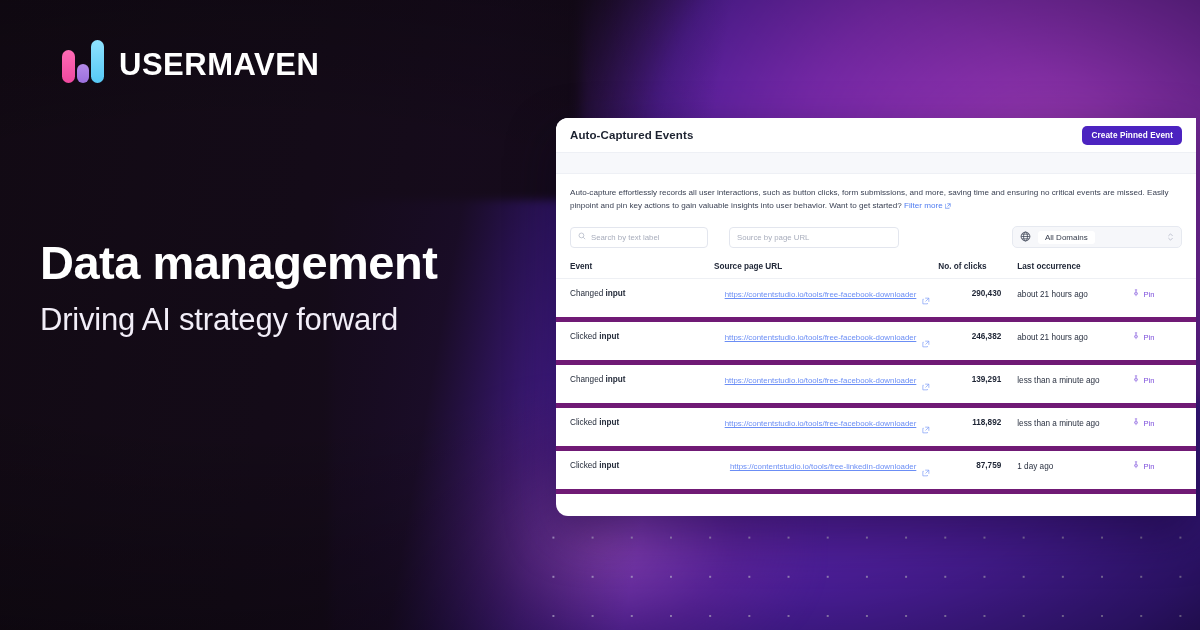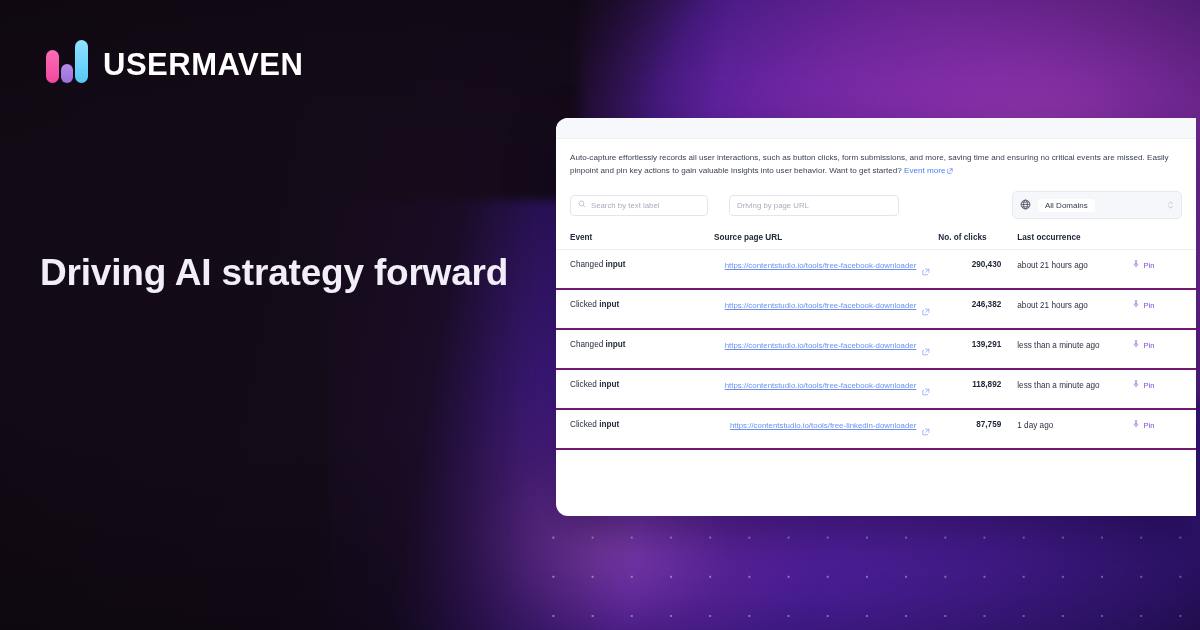--- a/index.html
+++ b/index.html
@@ -36,37 +36,37 @@
     background-image:radial-gradient(rgba(222,205,255,.78) 1.1px, transparent 1.2px);
     background-size:39.2px 39.2px;
     background-position:33px 13px;
   }
   .bg-vignette{
     position:absolute;inset:0;
     background:radial-gradient(ellipse at 22% 44%, rgba(0,0,0,0) 30%, rgba(0,0,0,.26) 72%, rgba(0,0,0,.5) 100%);
   }
 
   
-  .logo{position:absolute;left:46px;top:40px;display:flex;align-items:center;gap:13px;}
+  .logo{position:absolute;left:62px;top:40px;display:flex;align-items:center;gap:13px;}
   .logo-mark{position:relative;width:44px;height:48px;}
   .lb{position:absolute;bottom:5px;border-radius:7px;}
   .lb-pink{left:0;width:13px;height:33px;background:linear-gradient(180deg,#ff6bb5 0%,#f0489f 100%);}
   .lb-purple{left:15px;width:12px;height:19px;background:linear-gradient(180deg,#b48ae8 0%,#9b6fdd 100%);}
   .lb-cyan{left:29px;width:13px;height:43px;background:linear-gradient(180deg,#8fe3ff 0%,#56c8f5 100%);}
   .logo-word{
     font-size:31px;font-weight:bold;color:#fff;letter-spacing:.5px;line-height:1;
   }
 
   
   .hero{position:absolute;left:40px;top:238px;}
   .hero h1{
     font-size:47px;font-weight:bold;color:#ffffff;letter-spacing:-.5px;line-height:1.08;
   }
   .hero h2{
-    margin-top:14px;font-size:37px;font-weight:bold;color:#f2eef8;letter-spacing:-.2px;line-height:1.12;
+    margin-top:14px;font-size:31px;font-weight:normal;color:#f2eef8;letter-spacing:-.2px;line-height:1.12;
   }
 
   
   .card{
     position:absolute; left:556px; top:118px; width:640px; height:398px;
     background:#ffffff;
     border-radius:12px 0 0 12px;
     box-shadow:0 18px 50px rgba(10,2,30,.45);
     overflow:hidden;
     color:#1f2430;
@@ -89,40 +89,40 @@
   .ext{display:inline-block;width:6px;height:6px;vertical-align:-0.5px;margin-left:2px;}
 
   .filters{display:flex;align-items:center;padding:14px 14px 0 14px;gap:21px;}
   .inp{
     height:21px;border:1px solid #e3e6ee;border-radius:4px;background:#fff;
     display:flex;align-items:center;gap:5px;padding:0 7px;font-size:7.8px;color:#a8adbc;
   }
   .inp-search{width:138px;}
   .inp-url{width:170px;}
   .domain-sel{
-    margin-left:auto;width:170px;height:28px;border:1px solid #e6e9f0;border-radius:5px;
+    margin-left:auto;width:170px;height:22px;border:1px solid #e6e9f0;border-radius:5px;
     background:#f6f7fa;display:flex;align-items:center;gap:7px;padding:0 7px;
   }
   .domain-chip{
     background:#fff;border-radius:3px;padding:2px 7px;font-size:8px;color:#333a4a;
   }
   .spin{margin-left:auto;display:flex;flex-direction:column;gap:2px;color:#b4b9c8;line-height:.55;font-size:7px;}
 
   table{width:100%;border-collapse:collapse;margin-top:14px;table-layout:fixed;}
   thead th{
     font-size:8.2px;font-weight:bold;color:#222939;text-align:left;
     padding:0 0 7px 0;border-bottom:1px solid #eef0f4;margin-top:48px;
   }
   th.c-event{width:152px;padding-left:14px;}
   th.c-url{width:216px;}
   th.c-clicks{width:76px;padding-right:16px;}
   th.c-last{width:110px;}
   th.c-pin{width:62px;}
   tbody td{
-    padding:10px 0;border-bottom:2px solid #701a75;vertical-align:top;font-size:8.2px;color:#242b3a;
+    padding:10px 0;border-bottom:5px solid #701a75;vertical-align:top;font-size:8.2px;color:#242b3a;
   }
   td.c-event{padding-left:14px;}
   td.c-event b{font-weight:bold;}
   .url-cell{display:flex;align-items:flex-start;gap:6px;padding-right:8px;text-align:right;}
   .url-link{color:#6b8ef5;font-size:7.9px;line-height:1.42;word-break:break-all;flex:1;}
   .url-ext{flex:0 0 auto;margin-top:8px;color:#7b9bf7;}
   td.c-clicks{text-align:right;padding-right:16px;font-weight:bold;color:#1d2434;}
   td.c-last{color:#2a3141;line-height:1.42;padding-right:10px;}
   td.c-pin{color:#7b4ddb;}
   .pin-btn{display:flex;align-items:center;gap:4px;font-size:7.6px;color:#7b4ddb;}
@@ -143,49 +143,54 @@
 <div class="logo">
   <div class="logo-mark">
     <span class="lb lb-pink"></span>
     <span class="lb lb-purple"></span>
     <span class="lb lb-cyan"></span>
   </div>
   <div class="logo-word">USERMAVEN</div>
 </div>
 
 <div class="hero">
+  <h1>Data management</h1>
   <h2>Driving AI strategy forward</h2>
 </div>
 
 <div class="card">
 
+  <div class="card-head">
+    <div class="card-title">Auto-Captured Events</div>
+    <button class="btn-pinned">Create Pinned Event</button>
+  </div>
 
   <div class="card-strip"></div>
 
   <div class="desc">
-    <span>Auto-capture effortlessly records all user interactions, such as button clicks, form submissions, and more, saving time and ensuring no critical events are missed. Easily pinpoint and pin key actions to gain valuable insights into user behavior. Want to get started? </span><a href="#">Event more</a><span class="ext"><svg viewBox="0 0 12 12" width="6" height="6">
+    <span>Auto-capture effortlessly records all user interactions, such as button clicks, form submissions, and more, saving time and ensuring no critical events are missed. Easily pinpoint and pin key actions to gain valuable insights into user behavior. Want to get started? </span><a href="#">Filter more</a><span class="ext"><svg viewBox="0 0 12 12" width="6" height="6">
           <path d="M4.5 1.5h6v6" fill="none" stroke="#4f7cf0" stroke-width="1.3"></path>
           <path d="M10.5 1.5 5 7" fill="none" stroke="#4f7cf0" stroke-width="1.3"></path>
           <path d="M8.5 9.5v1h-8v-8h1" fill="none" stroke="#4f7cf0" stroke-width="1.3"></path>
         </svg></span>
   </div>
 
   <div class="filters">
     <div class="inp inp-search">
       <span>
         <svg viewBox="0 0 14 14" width="8" height="8">
             <circle cx="6" cy="6" r="4.2" fill="none" stroke="#b0b5c4" stroke-width="1.3"></circle>
             <path d="M9.2 9.2 12.5 12.5" stroke="#b0b5c4" stroke-width="1.3"></path>
           </svg>
       </span>
       <span>Search by text label</span>
     </div>
 
     <div class="inp inp-url">
-      <span>Driving by page URL</span>
+      <span>Source by page URL</span>
     </div>
 
     <div class="domain-sel">
       <span>
         <svg viewBox="0 0 16 16" width="11" height="11">
             <circle cx="8" cy="8" r="6.4" fill="none" stroke="#3b4254" stroke-width="1.2"></circle>
             <ellipse cx="8" cy="8" rx="2.9" ry="6.4" fill="none" stroke="#3b4254" stroke-width="1.1"></ellipse>
             <path d="M1.8 8h12.4M2.9 4.6h10.2M2.9 11.4h10.2" stroke="#3b4254" stroke-width="1.1"></path>
           </svg>
       </span>

